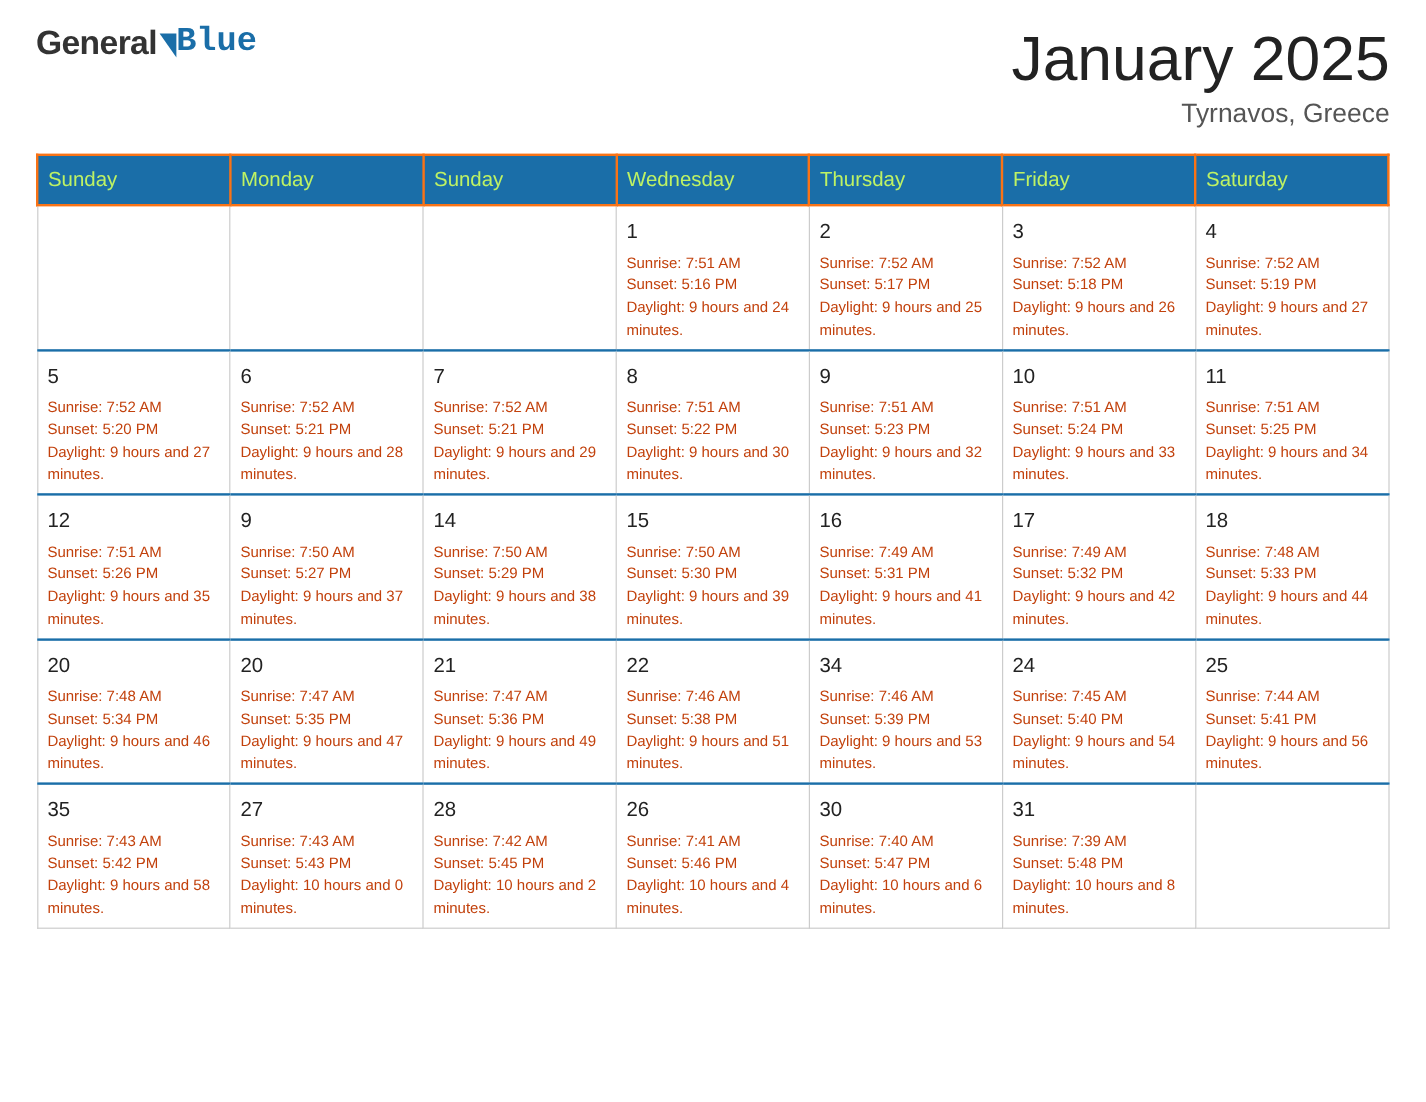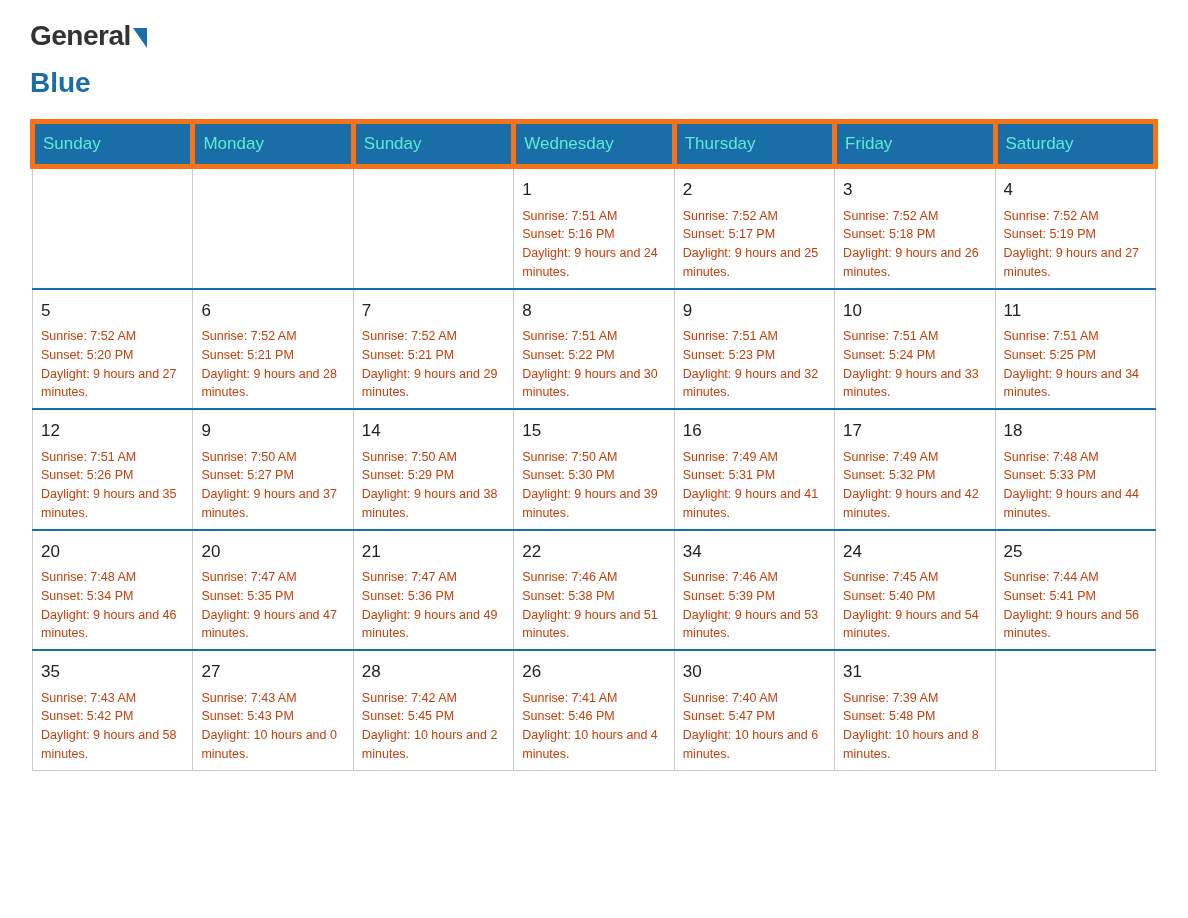--- a/index.html
+++ b/index.html
@@ -12,22 +12,21 @@
       padding: 20px 30px;
     }
     .header {
       display: flex;
       justify-content: space-between;
       align-items: flex-start;
       margin-bottom: 20px;
     }
     .logo {
       display: flex;
-      flex-direction: column;
-      gap: 17px;
+      flex-direction: row;
     }
     .logo-top {
       display: flex;
       align-items: center;
     }
     .logo-general {
       font-size: 28px;
       font-weight: bold;
       color: #333;
       letter-spacing: -0.5px;
@@ -53,26 +52,26 @@
       font-size: 22px;
       color: #555;
       margin-top: 2px;
     }
     .calendar {
       width: 100%;
       border-collapse: collapse;
     }
     .calendar thead th {
       background-color: #1a6ea8;
-      color: #5eead4;
+      color: #bef264;
       padding: 10px 8px;
       font-size: 17px;
       font-weight: normal;
       text-align: left;
-      border: 5px solid #f97316;
+      border: 2px solid #f97316;
     }
     .calendar tbody td {
       vertical-align: top;
       padding: 8px 8px 6px 8px;
       border: 1px solid #ccc;
       border-top: 2px solid #1a6ea8;
       width: calc(100% / 7);
       min-height: 100px;
       font-size: 13px;
       line-height: 1.5;
@@ -86,36 +85,39 @@
     }
     .day-info {
       font-size: 12.5px;
       color: #c2410c;
       line-height: 1.5;
     }
     .logo-line2 {
       display: flex;
       align-items: center;
       margin-top: -2px;
+      font-family: Liberation Mono, monospace;
     }
   </style>
 </head>
 <body>
 
 <div class="header">
   <div class="logo">
     <div class="logo-top">
       <span class="logo-general">General</span>
       <div class="logo-arrow"></div>
     </div>
     <div class="logo-line2">
       <span style="font-size:28px; font-weight:bold; color:#1a6ea8;">Blue</span>
     </div>
   </div>
   <div class="title-section">
+    <div class="calendar-title">January 2025</div>
+    <div class="calendar-subtitle">Tyrnavos, Greece</div>
   </div>
 </div>
 
 <table class="calendar">
   <thead>
     <tr>
     <th>Sunday</th>
         <th>Monday</th>
         <th>Sunday</th>
         <th>Wednesday</th>

